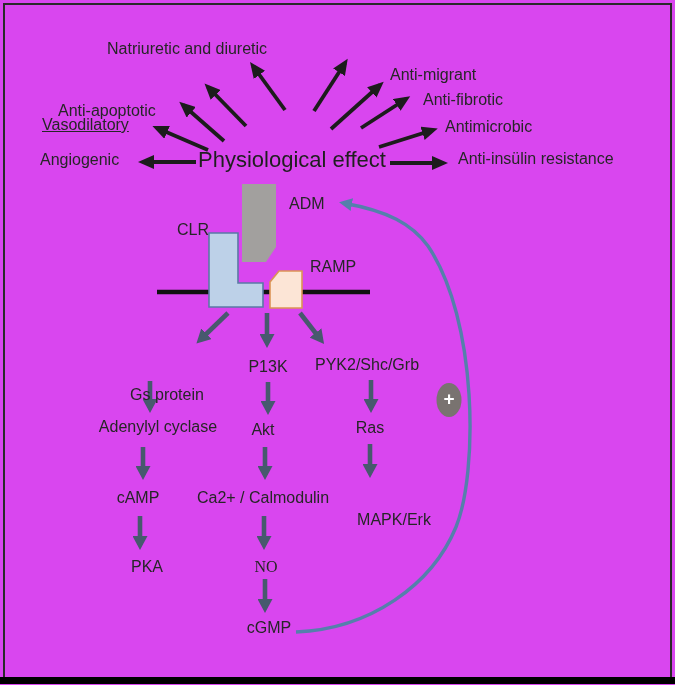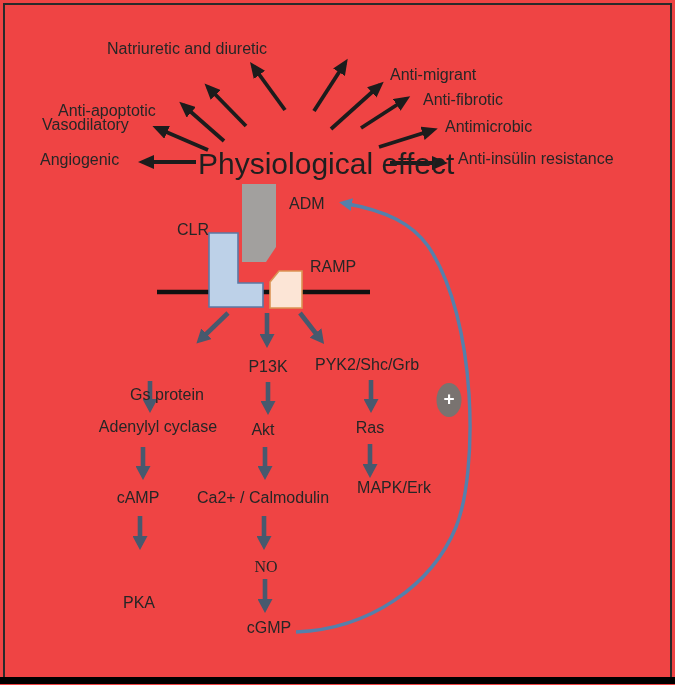--- a/index.html
+++ b/index.html
@@ -1,29 +1,29 @@
 <!DOCTYPE html>
 <html><head>
 <meta charset="utf-8">
 <style>
   html,body { margin:0; padding:0; background:#ffffff; }
   .screenshot {
-    position:relative; width:675px; height:685px; background:#ef4444;
+    position:relative; width:675px; height:685px; background:#d946ef;
     font-family:"Liberation Sans", sans-serif; color:#262626; overflow:hidden;
   }
   .frame {
     position:absolute; left:3px; top:3px; width:665px; height:672px;
     border:2px solid #2a2a2a; border-bottom:none; box-sizing:content-box;
   }
   .bottom-bar { position:absolute; left:0; top:677px; width:675px; height:7px; background:#000; }
   .lbl {
     position:absolute; font-size:16px; line-height:1.15; white-space:nowrap; color:#262626;
   }
   .ctr { transform:translateX(-50%); }
-  .title { font-size:30px; color:#1f1f1f; }
+  .title { font-size:22px; color:#1f1f1f; }
   .diagram-svg { position:absolute; left:0; top:0; }
   .effect-arrow { stroke:#1c1c1c; stroke-width:3.8; }
   .cascade-arrow { stroke:#47596e; stroke-width:4.6; }
   .membrane { stroke:#111111; stroke-width:4.5; }
   .shape-clr { stroke:#5a79a5; stroke-width:1.6; }
   .shape-ramp { stroke:#db9455; stroke-width:1.6; }
   .shape-adm { stroke:none; }
   .feedback-path { fill:none; stroke-width:3.4; }
   .plus-label {
     position:absolute; left:449px; top:399px; transform:translate(-50%,-52%);
@@ -82,45 +82,45 @@
     <line class="cascade-arrow" x1="371" y1="380" x2="371" y2="408" marker-end="url(#mk-cascade)"></line>
     <line class="cascade-arrow" x1="370" y1="444" x2="370" y2="473" marker-end="url(#mk-cascade)"></line>
 
     <path class="feedback-path" d="M 296 632 C 370 629, 432 585, 456 527 C 478 473, 478 320, 428 246 C 412 224, 388 211, 343 203" marker-end="url(#mk-feedback)" stroke="#5580ab"></path>
 
     <ellipse cx="449" cy="400" rx="12.5" ry="17" fill="#797370"></ellipse>
   </svg>
 
   <div class="lbl" style="left:107px; top:40px;">Natriuretic and diuretic</div>
   <div class="lbl" style="left:58px; top:102px;">Anti-apoptotic</div>
-  <div class="lbl" style="left:42px; top:116px;">Vasodilatory</div>
+  <div class="lbl" style="left:42px; top:116px;text-decoration:underline;">Vasodilatory</div>
   <div class="lbl" style="left:40px; top:151px;">Angiogenic</div>
 
   <div class="lbl" style="left:390px; top:66px;">Anti-migrant</div>
   <div class="lbl" style="left:423px; top:91px;">Anti-fibrotic</div>
   <div class="lbl" style="left:445px; top:118px;">Antimicrobic</div>
   <div class="lbl" style="left:458px; top:150px;">Anti-insülin resistance</div>
 
   <div class="lbl title" style="left:198px; top:147px;">Physiological effect</div>
 
   <div class="lbl" style="left:177px; top:221px;">CLR</div>
   <div class="lbl" style="left:289px; top:195px;">ADM</div>
   <div class="lbl" style="left:310px; top:258px;">RAMP</div>
 
   <div class="lbl ctr" style="left:167px; top:354px;margin-top:32px;">Gs protein</div>
   <div class="lbl ctr" style="left:146px; top:418px;margin-left:12px;">Adenylyl cyclase</div>
   <div class="lbl ctr" style="left:138px; top:489px;">cAMP</div>
-  <div class="lbl ctr" style="left:139px; top:558px;margin-top:36px;">PKA</div>
+  <div class="lbl ctr" style="left:147px; top:558px;">PKA</div>
 
   <div class="lbl ctr" style="left:268px; top:358px;">P13K</div>
   <div class="lbl ctr" style="left:263px; top:421px;">Akt</div>
   <div class="lbl ctr" style="left:263px; top:489px;">Ca2+ / Calmodulin</div>
   <div class="lbl ctr" style="left:266px; top:558px;font-family:Liberation Serif, serif;">NO</div>
   <div class="lbl ctr" style="left:269px; top:619px;">cGMP</div>
 
   <div class="lbl ctr" style="left:367px; top:356px;">PYK2/Shc/Grb</div>
   <div class="lbl ctr" style="left:370px; top:419px;">Ras</div>
-  <div class="lbl ctr" style="left:394px; top:479px;">MAPK/Erk</div>
+  <div class="lbl ctr" style="left:394px; top:511px;">MAPK/Erk</div>
 
   <div class="plus-label">+</div>
 
   <div class="bottom-bar"></div>
 </div>
 
 </body></html>

